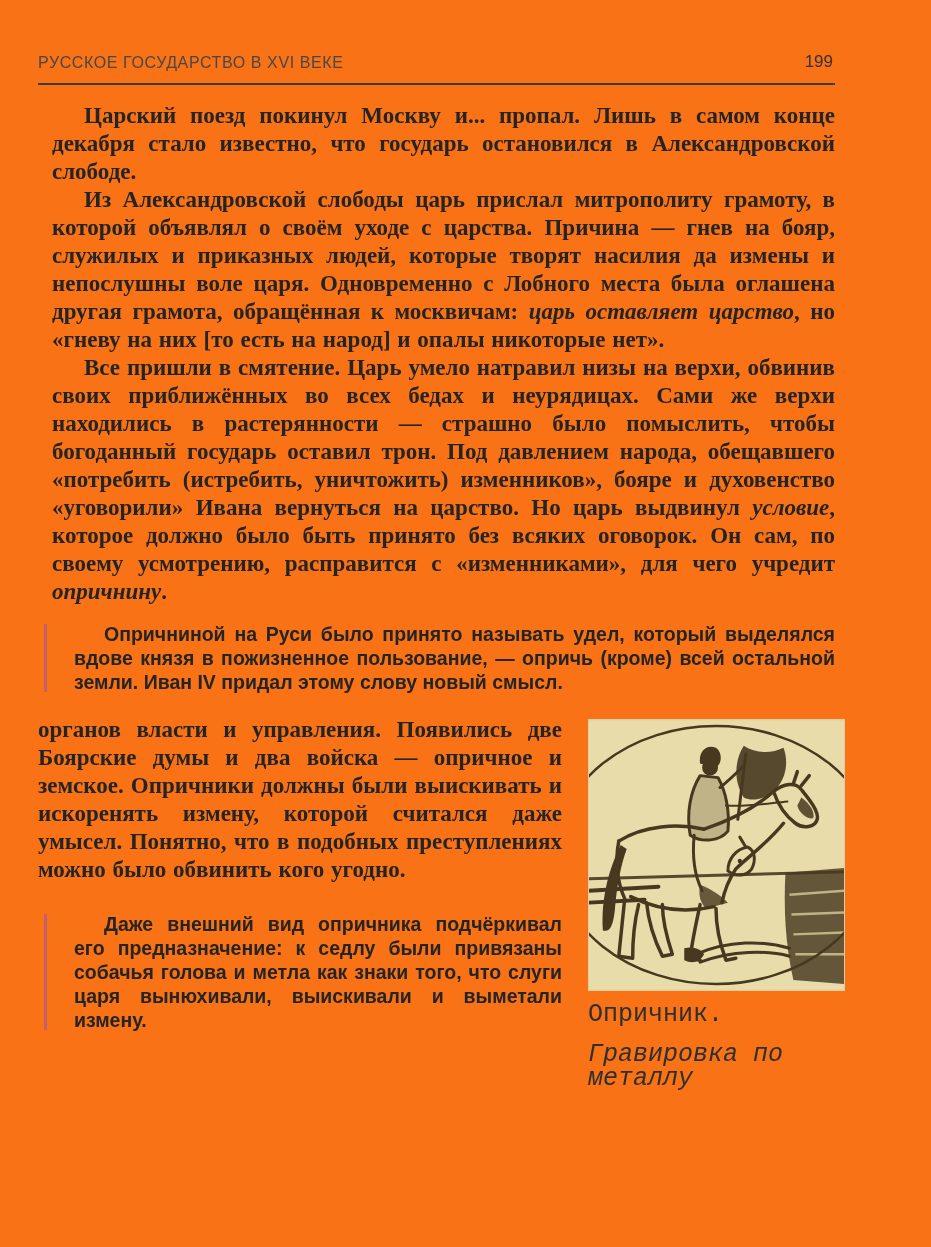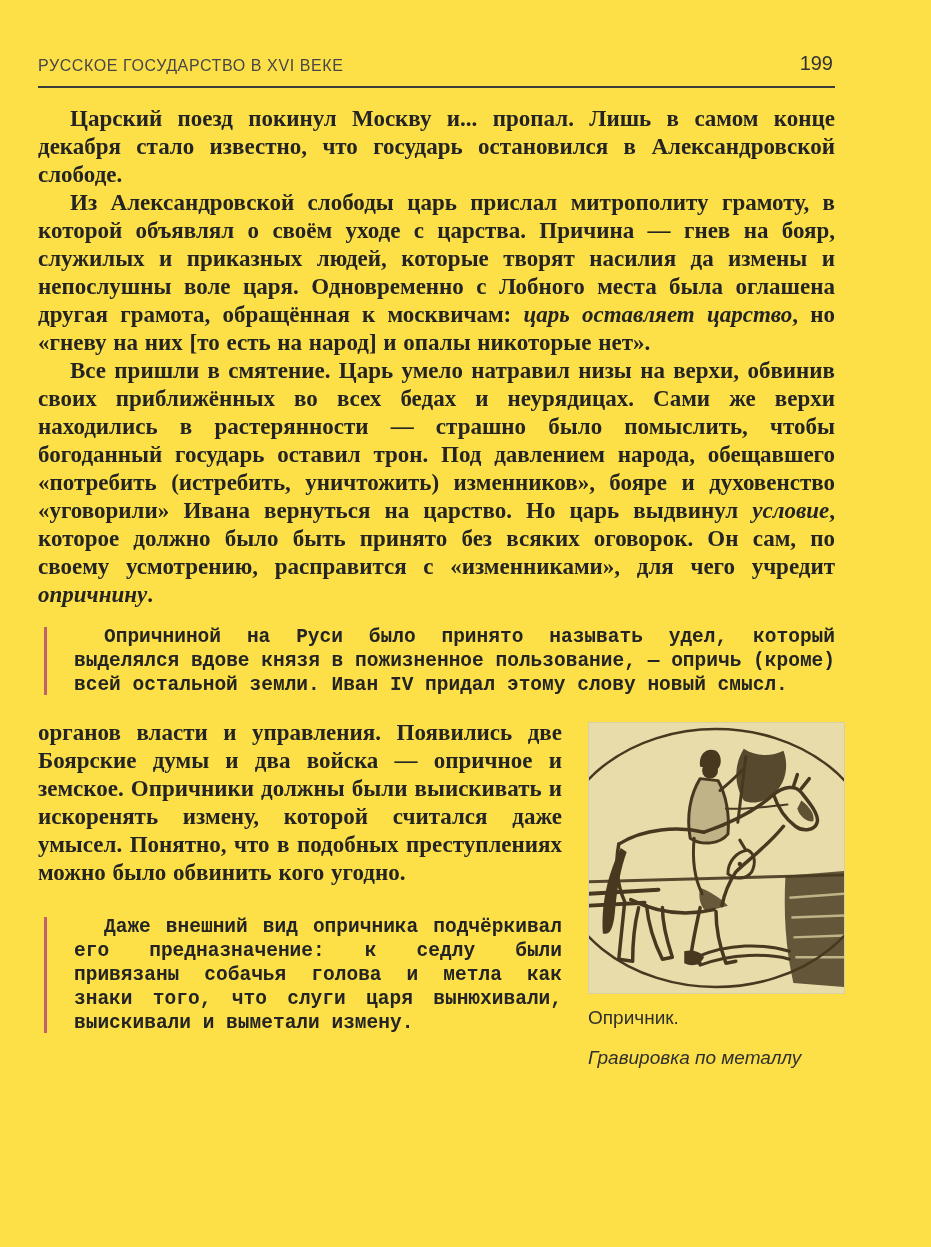--- a/index.html
+++ b/index.html
@@ -9,73 +9,73 @@
     --rule_color: #3c3c3c;
     --figure_bg: #e8dcab;
     --figure_ink: #47381f;
   }
   * { box-sizing: border-box; }
   html, body { margin: 0; padding: 0; background: #ffffff; }
   .page {
     position: relative;
     width: 931px;
     height: 1247px;
-    background: #fde047;
+    background: #f97316;
     padding: 52px 96px 0 38px;
     overflow: hidden;
   }
   
   .pagehead {
     display: flex;
     justify-content: space-between;
     align-items: flex-end;
     font-family: "Liberation Sans", sans-serif;
   }
   .head-title {
     font-size: 16px;
     letter-spacing: 0.6px;
     color: var(--header_color, #474747);
   }
   .head-num {
-    font-size: 20px;
+    font-size: 17px;
     color: #333333;
     padding-right: 2px;
   }
   .head-rule {
     border: none;
     border-top: 2px solid var(--rule_color, #3c3c3c);
     margin: 11px 0 0 0;
   }
   
   main { margin-top: 17px; }
   .para {
     font-family: "Liberation Serif", serif;
     font-weight: bold;
     font-size: 23px;
     line-height: 28px;
     color: var(--text_color, #242424);
     text-align: justify;
     margin: 0;
     word-spacing: 1px;
   }
-  .para.indent { text-indent: 32px; }
+  .para.indent { text-indent: 32px; margin-left: 14px; }
   
   .quote {
     position: relative;
     margin: 16px 0 22px 6px;
     padding-left: 30px;
   }
   .quote-bar {
     position: absolute;
     left: 0; top: 2px; bottom: 2px;
     width: 3px;
     background: var(--accent_red, #c4606c);
   }
   .quote-text {
-    font-family: Liberation Mono, monospace;
+    font-family: Liberation Sans, sans-serif;
     font-weight: bold;
     font-size: 19.5px;
     line-height: 24px;
     color: var(--text_color, #242424);
     text-align: justify;
     text-indent: 30px;
     margin: 0;
   }
   .quote.second { margin-top: 28px; margin-bottom: 8px; }
   
@@ -85,22 +85,22 @@
     width: 257px;
     margin: 3px -10px 0 26px;
   }
   .figure svg {
     display: block;
     width: 257px;
     height: 272px;
     border: 1px solid #d9cfa0;
   }
   figcaption {
-    font-family: Liberation Sans, sans-serif;
-    font-size: 19px;
+    font-family: Liberation Mono, monospace;
+    font-size: 25px;
     line-height: 24px;
     color: #2f2f2f;
     margin-top: 12px;
   }
   .cap-sub { font-style: italic; margin-top: 16px; }
   
   .ink { stroke: var(--figure_ink, #47381f); fill: none; stroke-linecap: round; stroke-linejoin: round; }
   .ink-fill { fill: var(--figure_ink, #47381f); stroke: none; }
   .fig-bg { fill: var(--figure_bg, #e8dcab); }
 </style>

